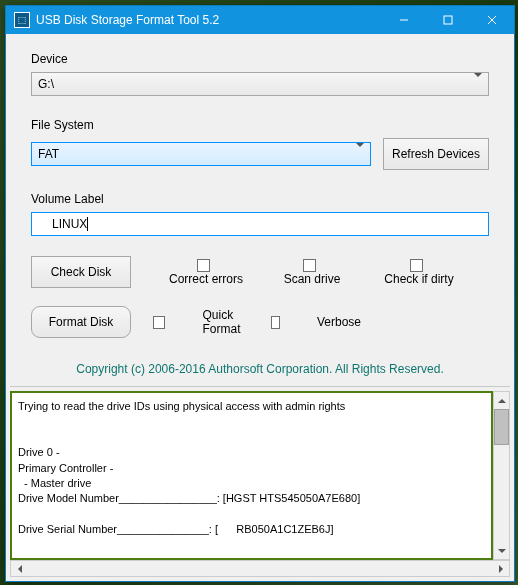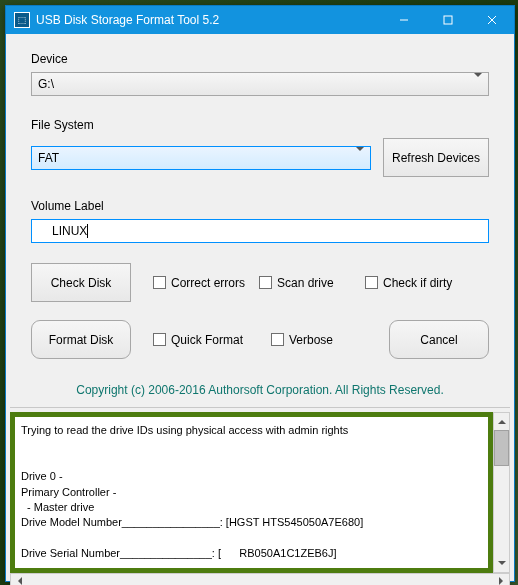--- a/index.html
+++ b/index.html
@@ -85,21 +85,21 @@
     transform: translateY(-50%);
   }
   .row {
     display: flex;
     align-items: center;
     gap: 12px;
     margin-bottom: 20px;
   }
   .row .select { flex: 1; }
   .btn {
-    height: 39px;
+    height: 32px;
     min-width: 100px;
     border: 1px solid #a7a7a7;
     background: linear-gradient(#f6f6f6, #e8e8e8);
     display: flex;
     align-items: center;
     justify-content: center;
     padding: 0 8px;
     box-sizing: border-box;
   }
   .textinput {
@@ -122,54 +122,55 @@
   .opt-row {
     display: flex;
     align-items: center;
     margin-bottom: 18px;
   }
   .opt-row .btn { width: 100px; min-width: 100px; margin-right: 22px; }
   .opt-row .chk {
     display: flex;
     align-items: center;
     width: 106px;
+    flex-direction: column;
   }
   .opt-row .chk.wide { width: 108px; }
   .chkbox {
     width: 13px; height: 13px;
     border: 1px solid #6f6f6f;
     background: #fff;
     margin-right: 5px;
     box-sizing: border-box;
   }
   .bottom-row {
     display: flex;
     align-items: center;
     margin-bottom: 10px;
   }
   .bottom-row .btn { width: 100px; min-width: 100px; border-radius: 9px; }
   .bottom-row .spacer1 { width:22px; }
-  .bottom-row .chk { display:flex; align-items:center; width:118px;}
+  .bottom-row .chk { display:flex; align-items:center; width:118px;gap:32px;}
   .bottom-row .spacer2 { flex:1; }
   .copyright {
     text-align: center;
     color: #0f766e;
     margin: 14px 0 10px 0;
   }
   .logwrap {
     margin: 0 -21px 0 -21px;
     border-top: 1px solid #c8c8c8;
     display: flex;
     flex: 1;
     min-height: 0;
   }
   .logtext {
     flex: 1;
     background: #fff;
-    border: 5px solid #4d7c0f;
+    border: 2px solid #4d7c0f;
     margin: 4px 0 0 0;
     padding: 6px;
     font-size: 11px;
     line-height: 1.4;
     white-space: pre;
     overflow: hidden;
     color: #000;
     box-sizing: border-box;
   }
   .vscroll {
@@ -268,21 +269,20 @@
       <div class="spacer1"></div>
       <div class="chk">
         <div class="chkbox"></div>
         <span>Quick Format</span>
       </div>
       <div class="chk" style="width:90px;text-align:right;">
         <div class="chkbox"></div>
         <span>Verbose</span>
       </div>
       <div class="spacer2"></div>
-      <div class="btn">Cancel</div>
     </div>
 
     <div class="copyright">Copyright (c) 2006-2016 Authorsoft Corporation. All Rights Reserved.</div>
 
     <div class="logwrap">
       <div class="logtext">Trying to read the drive IDs using physical access with admin rights
 
 
 Drive 0 - 
 Primary Controller - 

